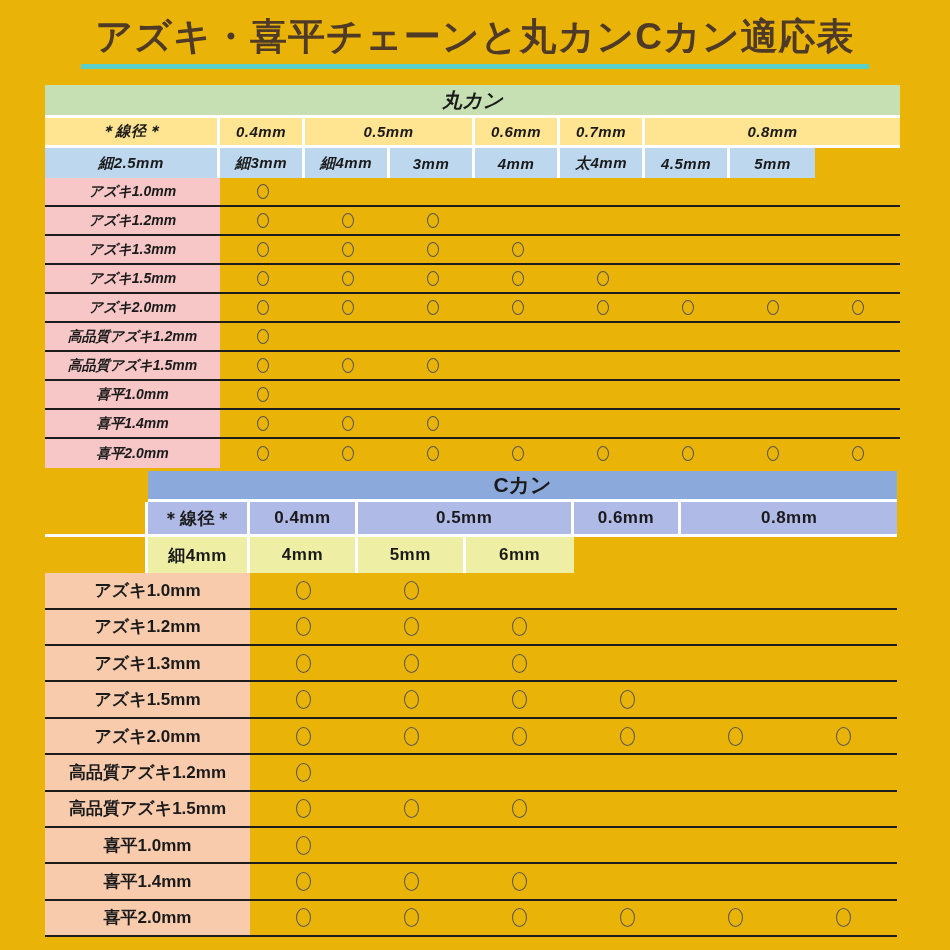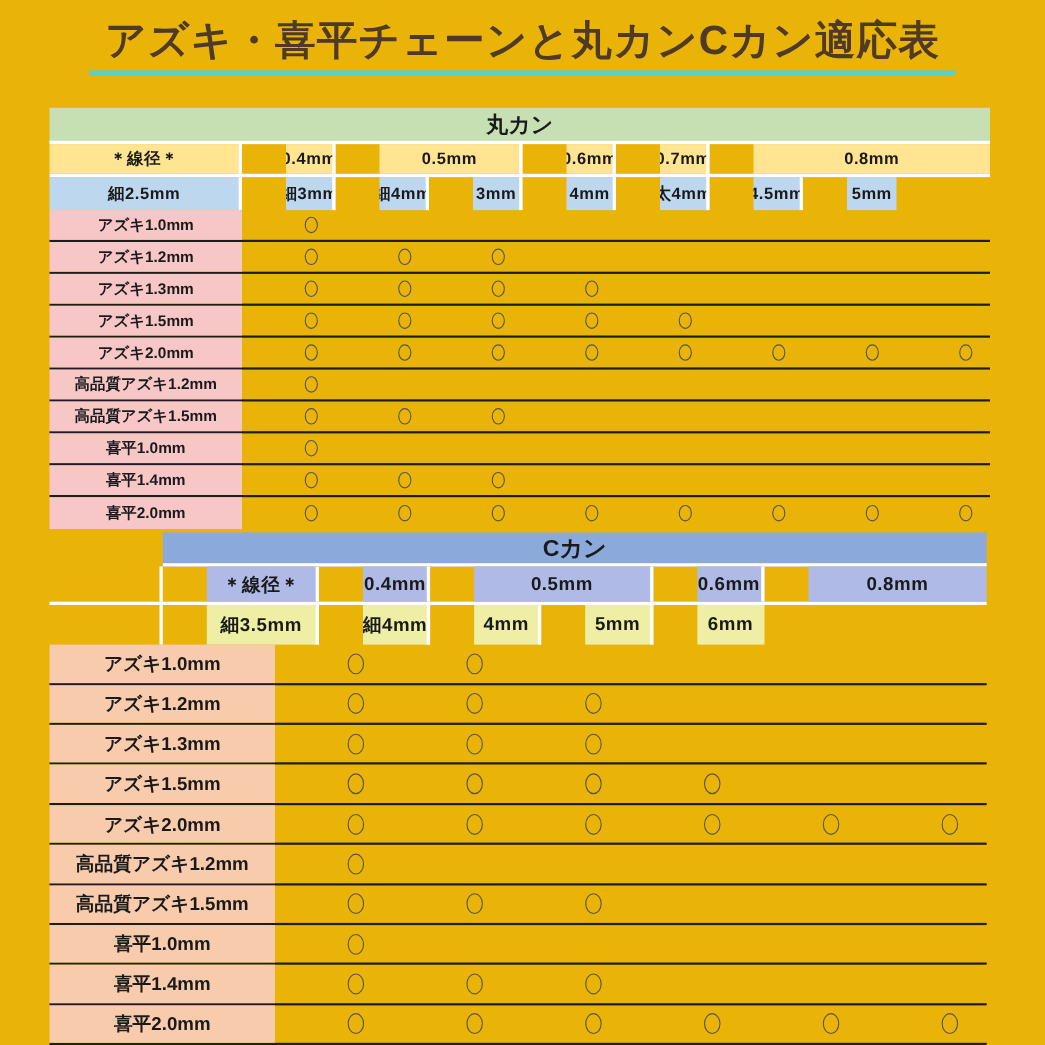--- a/index.html
+++ b/index.html
@@ -29,33 +29,33 @@
     padding: 0 14px 4px 14px;
     text-align: center;
     white-space: nowrap;
   }
   
   .tbl { font-weight: 700; }
   .bar {
     display: flex; align-items: center; justify-content: center;
     border-bottom: 3px solid #fff;
   }
-  .hrow, .drow { display: grid; gap: 40px; }
+  .hrow, .drow { display: grid; }
   .cell {
     display: flex; align-items: center; justify-content: center;
     overflow: hidden; white-space: nowrap;
   }
   .hrow .cell { border-right: 3px solid #fff; letter-spacing: 0.5px; }
   .hrow .cell:last-child { border-right: none; }
   .hrow.wire { border-bottom: 3px solid #fff; }
   .cell.spacer { background: transparent !important; border-right: 3px solid #fff; }
   .drow { border-bottom: 2px solid var(--row-divider, #1d1d1d); }
   .circle { border-radius: 50%; flex: 0 0 auto; }
   
-  .t1 { width: 855px; margin: 29px 0 0 45px; }
+  .t1 { width: 855px; margin: 16px 0 0 45px; font-style: italic; }
   .t1 .bar { height: 33px; font-size: 20px; background: var(--marukan-header-bg, #c6e0b4); }
   .t1 .hrow { grid-template-columns: 175px repeat(8, 1fr); height: 30px; }
   .t1 .hrow .cell { font-size: 15px; }
   .t1 .wire .cell { background: var(--marukan-wire-bg, #ffe492); }
   .t1 .outer .cell { background: var(--marukan-outer-bg, #bdd7ee); }
   .t1 .drow { grid-template-columns: 175px repeat(8, 1fr); height: 29px; }
   .t1 .drow:last-child { border-bottom: none; }
   .t1 .rlabel { background: var(--marukan-rowlabel-bg, #f7c7c7); font-size: 14px; }
   .t1 .circle { width: 12px; height: 15px; border: 1.6px solid #555; }
   
@@ -287,21 +287,20 @@
       <div class="hrow wire">
         <div class="cell spacer"></div>
         <div class="cell rowhead">＊線径＊</div>
         <div class="cell" style="grid-column: span 1;">0.4mm</div>
         <div class="cell" style="grid-column: span 2;">0.5mm</div>
         <div class="cell" style="grid-column: span 1;">0.6mm</div>
         <div class="cell" style="grid-column: span 2;">0.8mm</div>
       </div>
       <div class="hrow outer">
         <div class="cell spacer"></div>
-        <div class="cell">細3.5mm</div>
         <div class="cell">細4mm</div>
         <div class="cell">4mm</div>
         <div class="cell">5mm</div>
         <div class="cell">6mm</div>
       </div>
       <div class="drow">
         <div class="cell rlabel">アズキ1.0mm</div>
         <div class="cell mark">
           <div class="circle"></div>
         </div>

